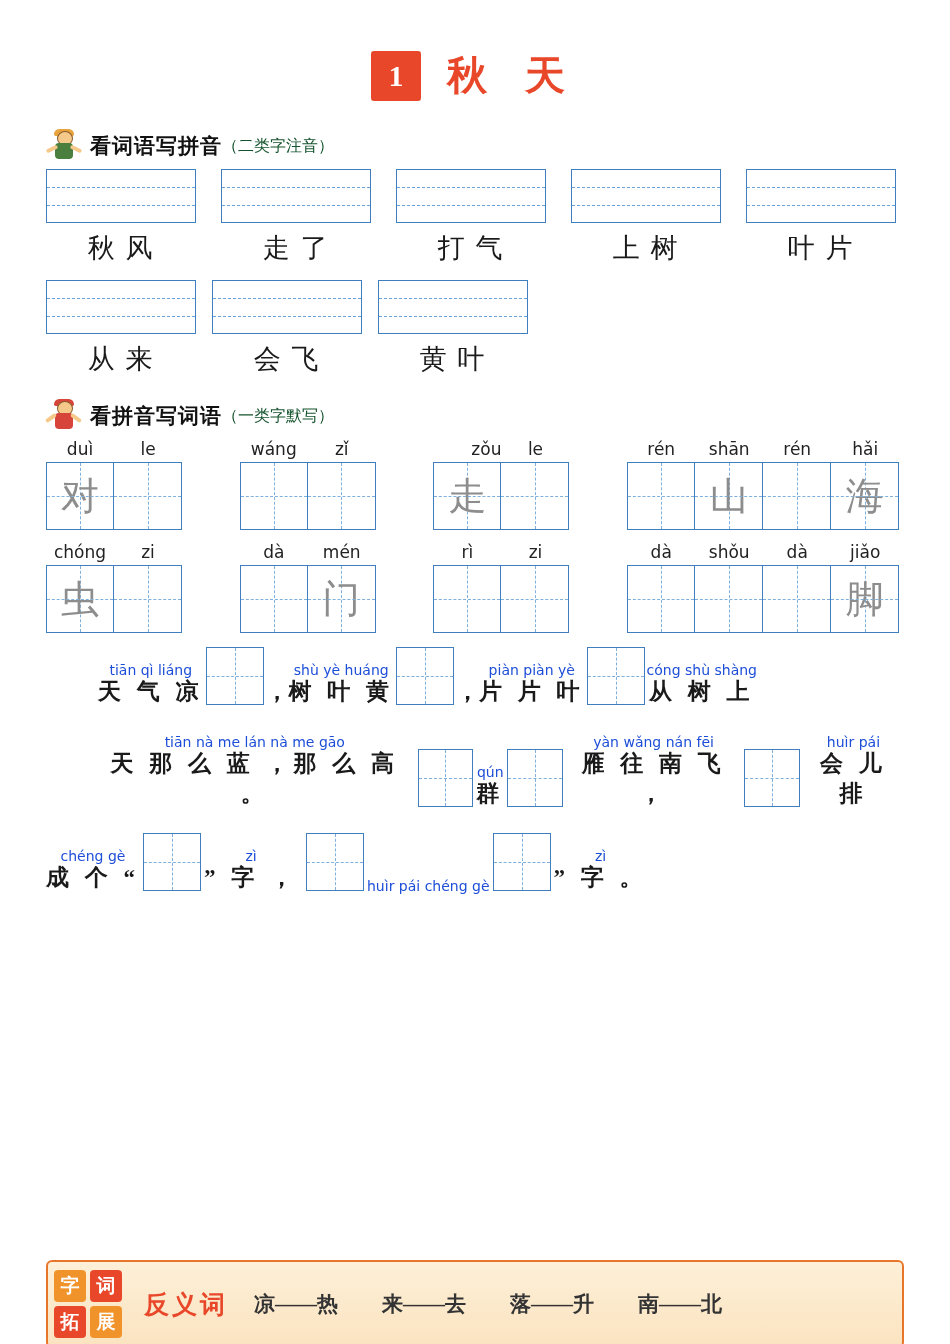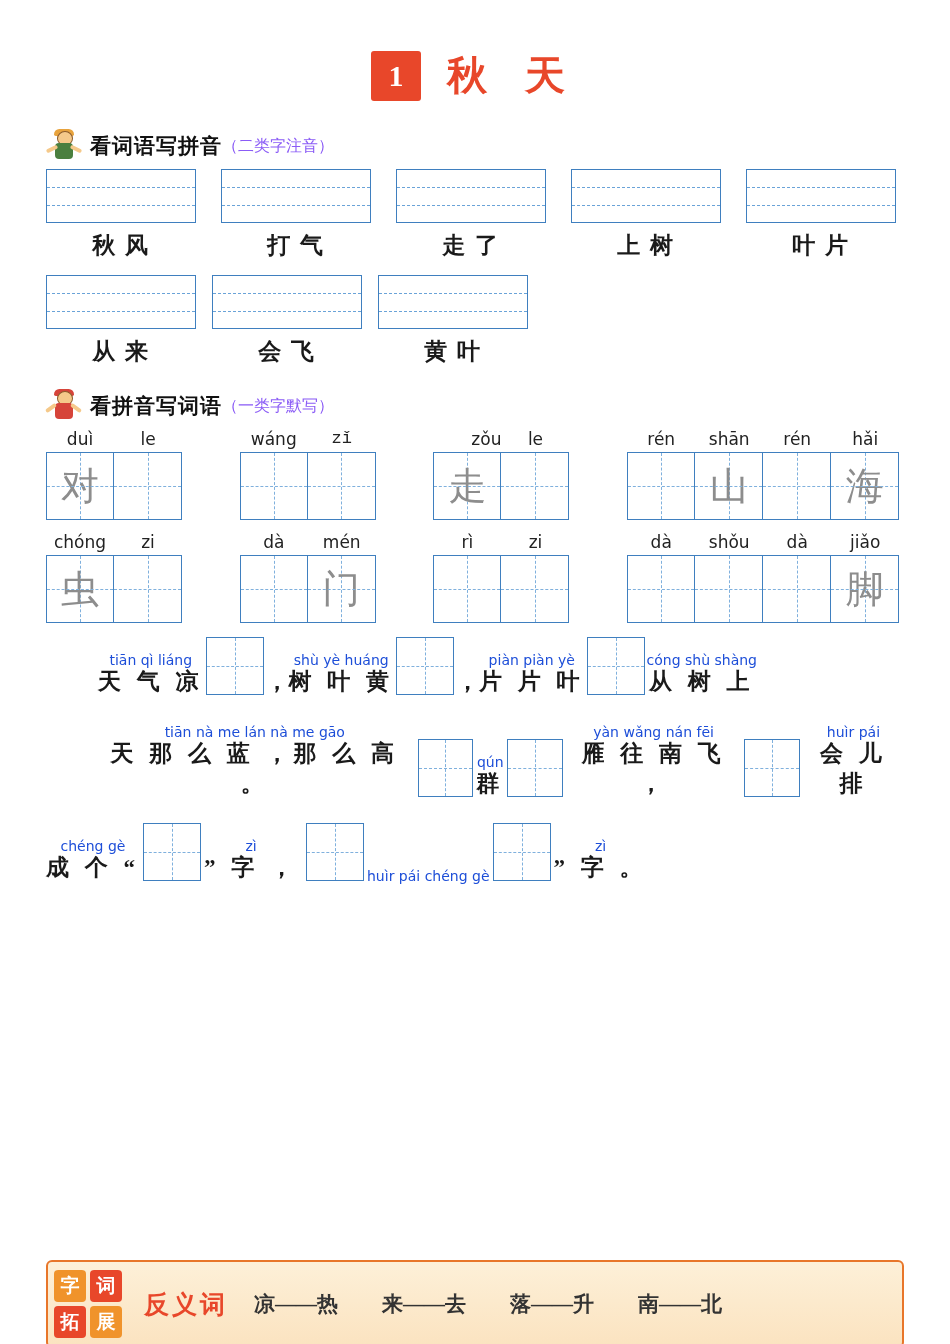--- a/index.html
+++ b/index.html
@@ -23,42 +23,42 @@
   }
   .title-text{
     margin-left:26px;font-size:40px;font-weight:bold;color:#e8472a;
     letter-spacing:14px;
   }
 
   
   .section-head{display:flex;align-items:center;margin-top:26px;margin-bottom:6px;}
   .sec-icon{width:36px;height:34px;position:relative;margin-right:8px;flex:0 0 auto;}
   .sec-title{font-size:21px;font-weight:bold;color:#111;letter-spacing:1px;}
-  .sec-note{font-size:16px;color:#8b5cf6;letter-spacing:0px;}
+  .sec-note{font-size:16px;color:#14532d;letter-spacing:0px;}
 
   
   .kid{position:absolute;left:4px;top:2px;width:28px;height:30px;}
   .kid .head{position:absolute;left:7px;top:0px;width:14px;height:13px;border-radius:50%;background:#f5c98a;border:1px solid #8a5a2b;}
   .kid .hat{position:absolute;left:4px;top:-2px;width:20px;height:7px;border-radius:6px 6px 2px 2px;}
   .kid .body{position:absolute;left:5px;top:12px;width:18px;height:16px;border-radius:4px;}
   .kid .arm{position:absolute;width:12px;height:4px;border-radius:2px;}
 
   
   .row{display:flex;}
   .fourline{
     height:54px;border:1px solid #3f7fbf;position:relative;background:#fff;
     box-sizing:border-box;
   }
   .fourline:before,.fourline:after{
     content:"";position:absolute;left:0;right:0;border-top:1px dashed #6aa3d8;
   }
   .fourline:before{top:33.3%;}
   .fourline:after{top:66.6%;}
 
-  .word-under{display:flex;justify-content:space-around;align-items:center;font-size:23px;font-weight:bold;margin-top:7px;letter-spacing:2px;}
+  .word-under{display:flex;justify-content:space-around;align-items:center;font-size:27px;font-weight:normal;margin-top:7px;letter-spacing:2px;}
 
   
   .tzg{
     border:1px solid #3f7fbf;position:relative;box-sizing:border-box;background:#fff;
   }
   .tzg:before{
     content:"";position:absolute;left:50%;top:0;bottom:0;border-left:1px dashed #7fb0dd;
   }
   .tzg:after{
     content:"";position:absolute;top:50%;left:0;right:0;border-top:1px dashed #7fb0dd;
@@ -117,25 +117,25 @@
     <span class="sec-note">（二类字注音）</span>
   </div>
 
   <div class="row" style="gap:25px;margin-top:6px;">
     <div style="width:150px;">
       <div class="fourline"></div>
       <div class="word-under">秋 风</div>
     </div>
     <div style="width:150px;">
       <div class="fourline"></div>
+      <div class="word-under">走 了</div>
+    </div>
+    <div style="width:150px;">
+      <div class="fourline"></div>
       <div class="word-under">打 气</div>
-    </div>
-    <div style="width:150px;">
-      <div class="fourline"></div>
-      <div class="word-under">走 了</div>
     </div>
     <div style="width:150px;">
       <div class="fourline"></div>
       <div class="word-under">上 树</div>
     </div>
     <div style="width:150px;">
       <div class="fourline"></div>
       <div class="word-under">叶 片</div>
     </div>
   </div>
@@ -180,21 +180,21 @@
             <div class="han">对</div>
           </div>
         <div class="tzg" style="width:68px;height:68px;border-left:none;">
             <div class="han"></div>
           </div>
       </div>
     </div>
     <div style="width:196px;">
       <div class="pygroup">
         <div class="py-label" style="width:68px;">wáng</div>
-        <div class="py-label" style="width:68px;font-family:Liberation Mono, monospace;">zǐ</div>
+        <div class="py-label" style="width:68px;">zǐ</div>
       </div>
       <div class="row" style="margin-top:3px;">
         <div class="tzg" style="width:68px;height:68px;">
             <div class="han"></div>
           </div>
         <div class="tzg" style="width:68px;height:68px;border-left:none;">
             <div class="han"></div>
           </div>
       </div>
     </div>

